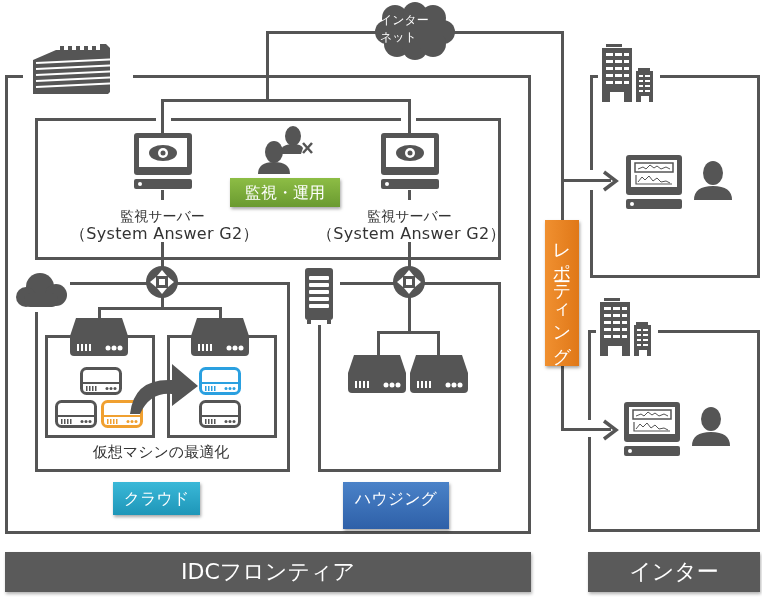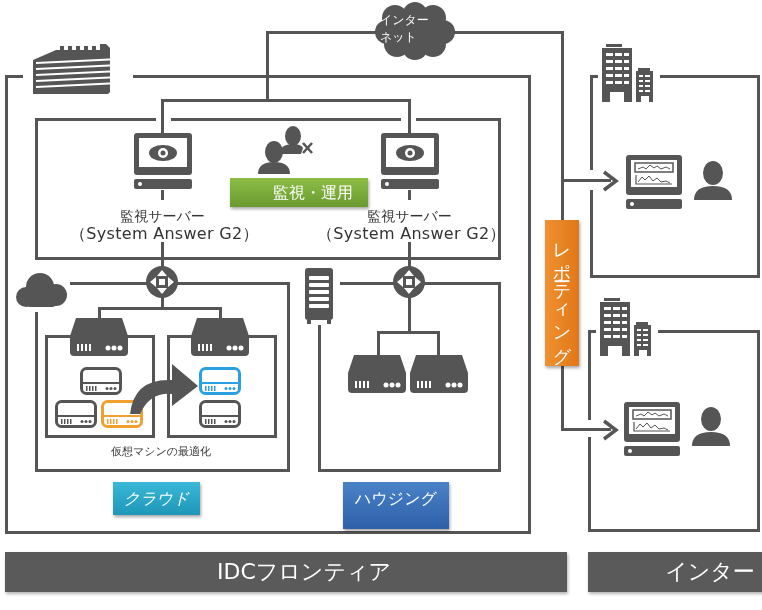--- a/index.html
+++ b/index.html
@@ -4,21 +4,21 @@
 <style>
   html, body { margin: 0; padding: 0; background: #ffffff; }
   body { width: 762px; height: 610px; position: relative; overflow: hidden;
          font-family: "DejaVu Sans", "Liberation Sans", sans-serif; color: #404040; }
   .abs { position: absolute; }
   .ln { position: absolute; background: #555555; }
   .box { position: absolute; border: 3px solid #555555; box-sizing: border-box; background: transparent; }
   .lbl { position: absolute; text-align: center; font-size: 14px; color: #333; line-height: 18px; white-space: nowrap; }
   .sub { font-size: 16px; letter-spacing: 0.3px; }
   .badge { position: absolute; color: #fff; text-align: center; font-size: 15px; box-shadow: 1px 2px 3px rgba(0,0,0,0.35); }
-  .bar { position: absolute; background: #5a5a5a; color: #fff; text-align: center; font-size: 22px; box-shadow: 1px 2px 3px rgba(0,0,0,0.3); padding-left: 36px; }
+  .bar { position: absolute; background: #5a5a5a; color: #fff; text-align: center; font-size: 22px; box-shadow: 1px 2px 3px rgba(0,0,0,0.3); }
   svg { position: absolute; overflow: visible; }
 </style>
 </head>
 <body>
 
 <div class="ln" style="left:5px;top:75px;width:18px;height:3px;"></div>
 <div class="ln" style="left:133px;top:75px;width:398px;height:3px;"></div>
 <div class="ln" style="left:5px;top:75px;width:3px;height:459px;"></div>
 <div class="ln" style="left:528px;top:75px;width:3px;height:459px;"></div>
 <div class="ln" style="left:5px;top:531px;width:526px;height:3px;"></div>
@@ -142,21 +142,21 @@
     <ellipse cx="37" cy="12" rx="8" ry="10"></ellipse>
     <path d="M24 30 q0 -10 13 -10 q8 0 10 4 l-2 6 Z"></path>
     <ellipse cx="18" cy="28" rx="9" ry="11"></ellipse>
     <path d="M2 50 q0 -12 16 -12 q16 0 16 12 Z"></path>
   </g>
   <g stroke="#555" stroke-width="2.5">
     <line x1="47" y1="19" x2="56" y2="29"></line>
     <line x1="56" y1="19" x2="47" y2="29"></line>
   </g>
 </svg>
-<div class="badge" style="left:230px;top:178px;width:110px;height:29px;line-height:29px;font-size:16px;background:linear-gradient(#8dbd45,#6a9a30);padding-left:28px;">監視・運用</div>
+<div class="badge" style="left:230px;top:178px;width:110px;height:29px;line-height:29px;font-size:16px;background:linear-gradient(#8dbd45,#6a9a30);">監視・運用</div>
 
 <svg style="left:146px;top:266px;" width="32" height="32" viewBox="0 0 32 32">
   <circle cx="16" cy="16" r="16" fill="#555"></circle>
   <g fill="#fff">
     <path d="M16 4 l5 6 h-10 Z"></path>
       <path d="M16 28 l5 -6 h-10 Z"></path>
     <path d="M4 16 l6 -5 v10 Z"></path>
       <path d="M28 16 l-6 -5 v10 Z"></path>
     <rect x="13" y="13" width="6" height="6"></rect>
   </g>
@@ -282,21 +282,21 @@
   <circle cx="27" cy="21.5" r="1.5"></circle>
       <circle cx="31" cy="21.5" r="1.5"></circle>
       <circle cx="35" cy="21.5" r="1.5"></circle>
     </g>
 </svg>
 
 <svg style="left:128px;top:356px;" width="74" height="60" viewBox="0 0 74 60">
   <path d="M2 58 Q6 22 44 24 L44 8 L70 30 L44 50 L44 38 Q22 36 12 58 Z" fill="#555"></path>
 </svg>
 
-<div class="lbl" style="left:45px;top:443px;width:232px;font-size:11px;">仮想マシンの最適化</div>
+<div class="lbl" style="left:45px;top:443px;width:232px;font-size:15px;">仮想マシンの最適化</div>
 
 <svg style="left:348px;top:355px;" width="58" height="38" viewBox="0 0 58 38">
   <path d="M6 0 h46 l6 18 v16 a4 4 0 0 1 -4 4 h-50 a4 4 0 0 1 -4 -4 v-16 Z" fill="#555"></path>
   <g fill="#fff">
       <rect x="7" y="26" width="2" height="7"></rect>
       <rect x="11" y="26" width="2" height="7"></rect>
       <rect x="15" y="26" width="2" height="7"></rect>
       <rect x="19" y="26" width="2" height="7"></rect>
   <circle cx="38" cy="30" r="2.5"></circle>
       <circle cx="44" cy="30" r="2.5"></circle>
@@ -311,21 +311,21 @@
       <rect x="15" y="26" width="2" height="7"></rect>
       <rect x="19" y="26" width="2" height="7"></rect>
   <circle cx="38" cy="30" r="2.5"></circle>
       <circle cx="44" cy="30" r="2.5"></circle>
       <circle cx="50" cy="30" r="2.5"></circle>
     </g>
 </svg>
 <div class="lbl" style="left:321px;top:408px;width:177px;font-size:15px;line-height:20px;">
 </div>
 
-<div class="badge" style="left:113px;top:482px;width:87px;height:33px;line-height:33px;font-size:16px;background:linear-gradient(#3ab8d8,#1e96b8);font-style:italic;">クラウド</div>
+<div class="badge" style="left:113px;top:482px;width:87px;height:33px;line-height:33px;font-size:16px;background:linear-gradient(#3ab8d8,#1e96b8);">クラウド</div>
 <div class="badge" style="left:343px;top:482px;width:106px;height:47px;line-height:33px;font-size:16px;background:linear-gradient(#4a82c8,#2e60a8);">ハウジング</div>
 
 <div class="badge" style="left:545px;top:220px;width:34px;height:146px;font-size:18px;background:linear-gradient(90deg,#f09030,#e07818);writing-mode:vertical-rl;line-height:34px;text-align:center;">
   <span>レポーティング</span>
 </div>
 
 <svg style="left:600px;top:170px;" width="20" height="22" viewBox="0 0 20 22">
   <polyline points="4,2 16,11 4,20" fill="none" stroke="#555" stroke-width="3.5"></polyline>
 </svg>
 <svg style="left:600px;top:419px;" width="20" height="22" viewBox="0 0 20 22">

